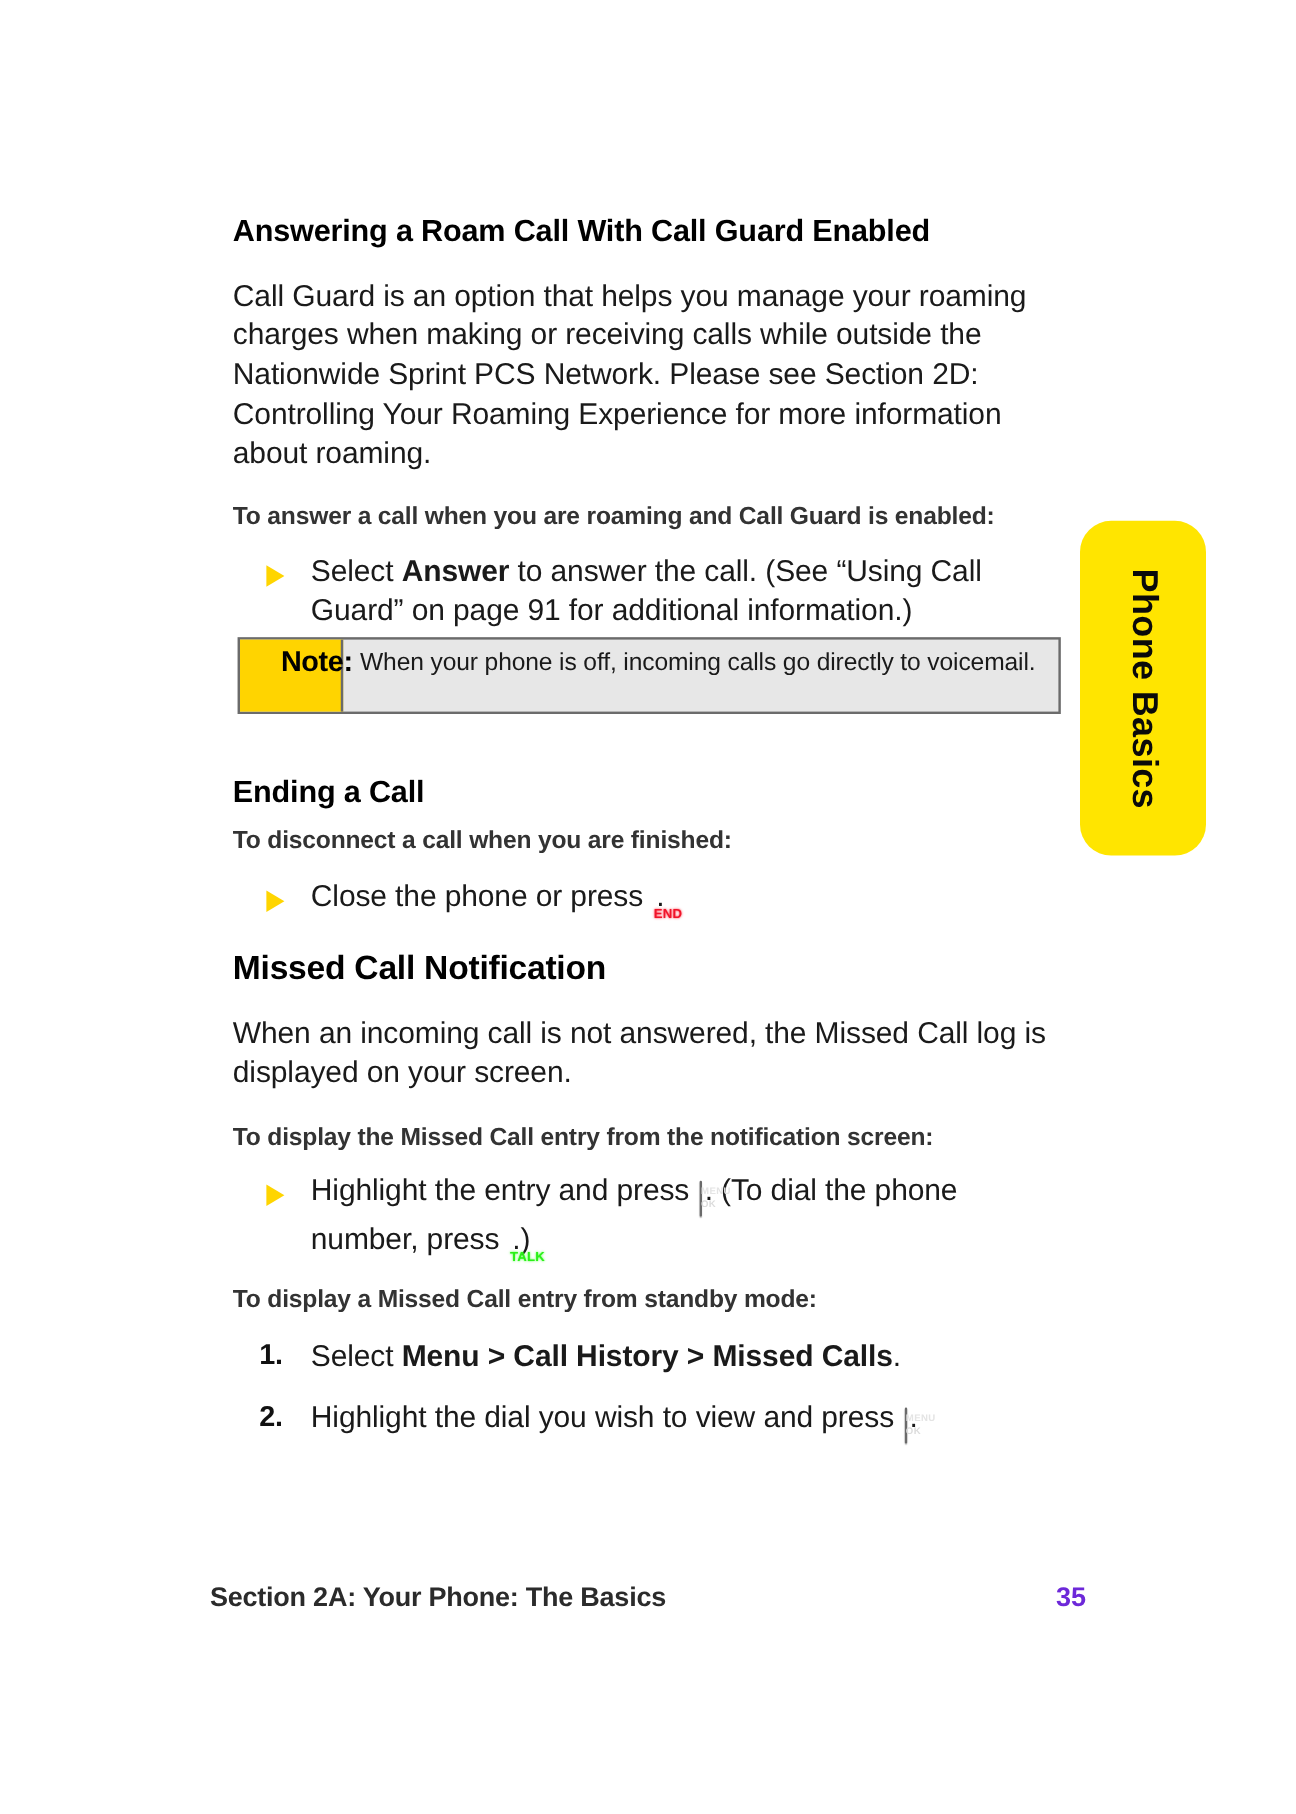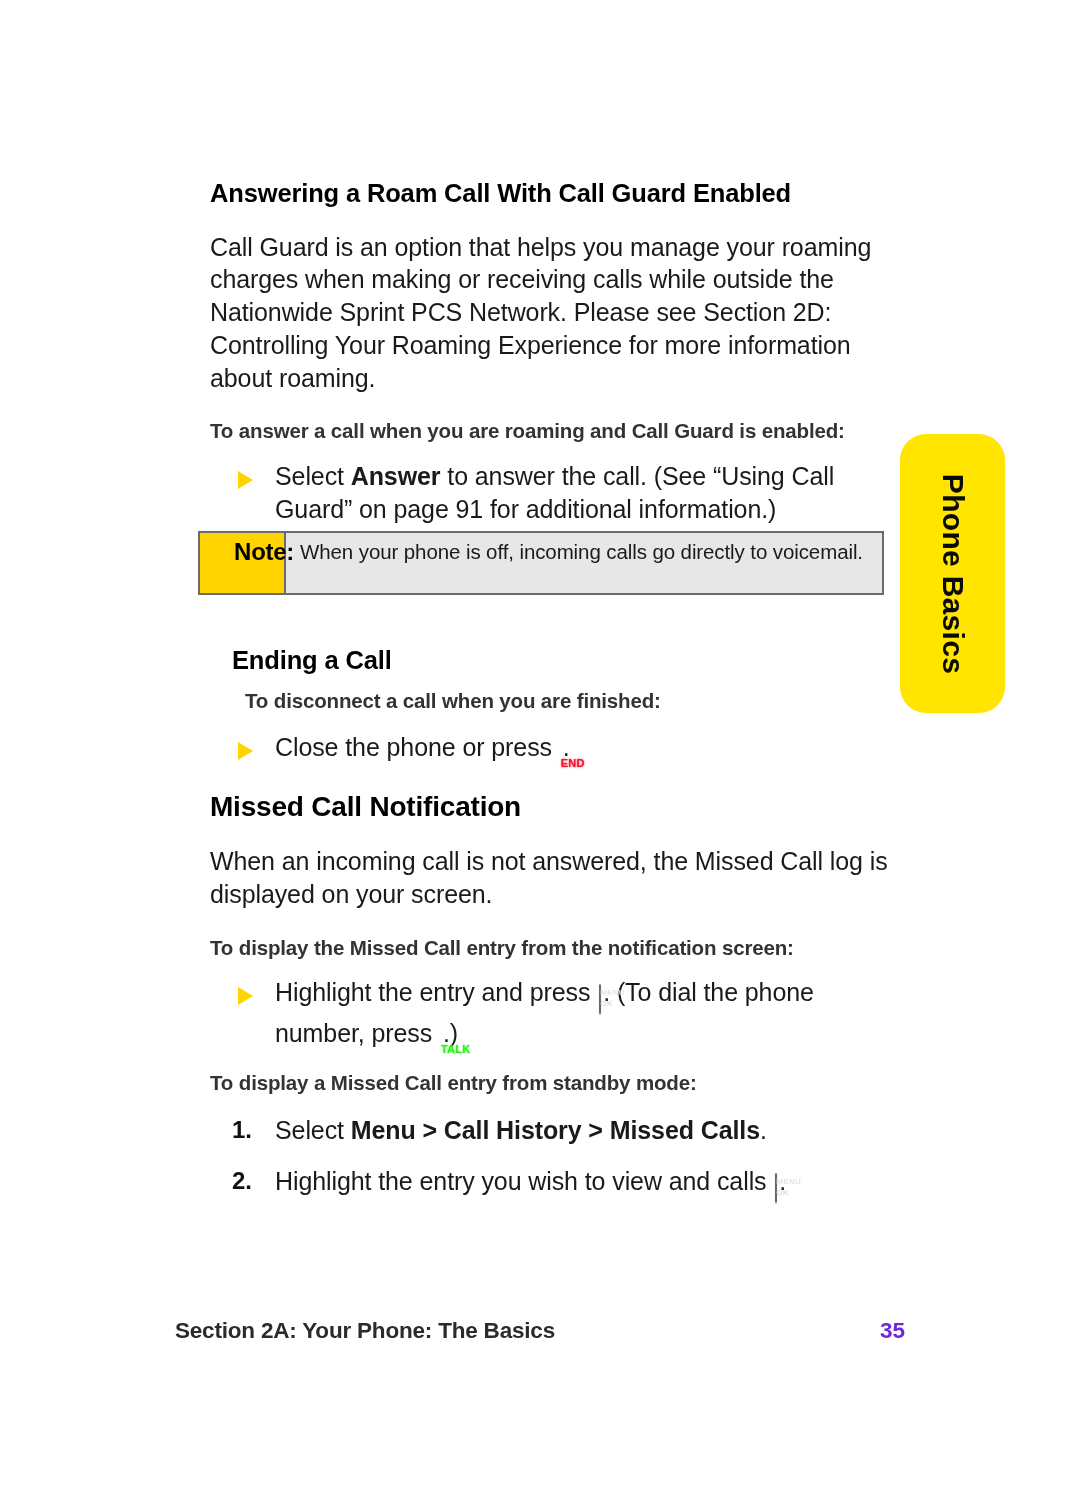--- a/index.html
+++ b/index.html
@@ -41,21 +41,21 @@
     white-space: nowrap;
     font-size: 30px;
     font-weight: bold;
     letter-spacing: 0.3px;
     color: #0a0a0a;
   }
 
   
   .content {
     position: absolute;
-    left: 210px;
+    left: 194px;
     top: 178px;
     width: 680px;
   }
 
   h1.chapter-heading {
     font-size: 28px;
     font-weight: bold;
     letter-spacing: -0.2px;
     margin: 0;
     color: #000;
@@ -265,23 +265,23 @@
 
     <p class="runin-heading" style="margin-bottom:16px;">To answer a call when you are roaming and Call Guard is enabled:</p>
 
     <div class="bullet-item" style="margin-bottom:10px;">
       <span class="bullet-marker"></span>
       <span>Select </span><b>Answer</b><span> to answer the call. (See “Using Call Guard” on page 91 for additional information.)</span>
     </div>
 
     <div style="height:108px;"></div>
 
-    <h2 class="section-heading" style="margin-bottom:12px;margin-left:22px;">Ending a Call</h2>
-
-    <p class="runin-heading" style="margin-bottom:18px;margin-left:35px;">To disconnect a call when you are finished:</p>
+    <h2 class="section-heading" style="margin-bottom:12px;">Ending a Call</h2>
+
+    <p class="runin-heading" style="margin-bottom:18px;">To disconnect a call when you are finished:</p>
 
     <div class="bullet-item" style="margin-bottom:26px;">
       <span class="bullet-marker"></span>
       <span>Close the phone or press </span><span class="key"><span class="key-end"><span class="key-text">END</span></span></span><span>.</span>
     </div>
 
     <h1 class="chapter-heading" style="margin-bottom:22px;">Missed Call Notification</h1>
 
     <p class="body-text" style="margin-bottom:24px;">When an incoming call is not answered, the Missed Call log is displayed on your screen.</p>
 
@@ -294,21 +294,21 @@
 
     <p class="runin-heading" style="margin-bottom:18px;">To display a Missed Call entry from standby mode:</p>
 
     <div class="num-item" style="margin-bottom:18px;">
       <span class="num-marker">1.</span>
       <span>Select </span><b>Menu &gt; Call History &gt; Missed Calls</b><span>.</span>
     </div>
 
     <div class="num-item">
       <span class="num-marker">2.</span>
-      <span>Highlight the entry you wish to view and calls </span><span class="key"><span class="key-menu"><span class="kline1">MENU</span><span class="kline2">OK</span></span></span><span>.</span>
+      <span>Highlight the dial you wish to view and press </span><span class="key"><span class="key-menu"><span class="kline1">MENU</span><span class="kline2">OK</span></span></span><span>.</span>
     </div>
 
   </div>
 
   <div class="note-box">
     <div class="note-label">
       <span>Note:</span>
     </div>
     <div class="note-body">When your phone is off, incoming calls go directly to voicemail.</div>
   </div>

